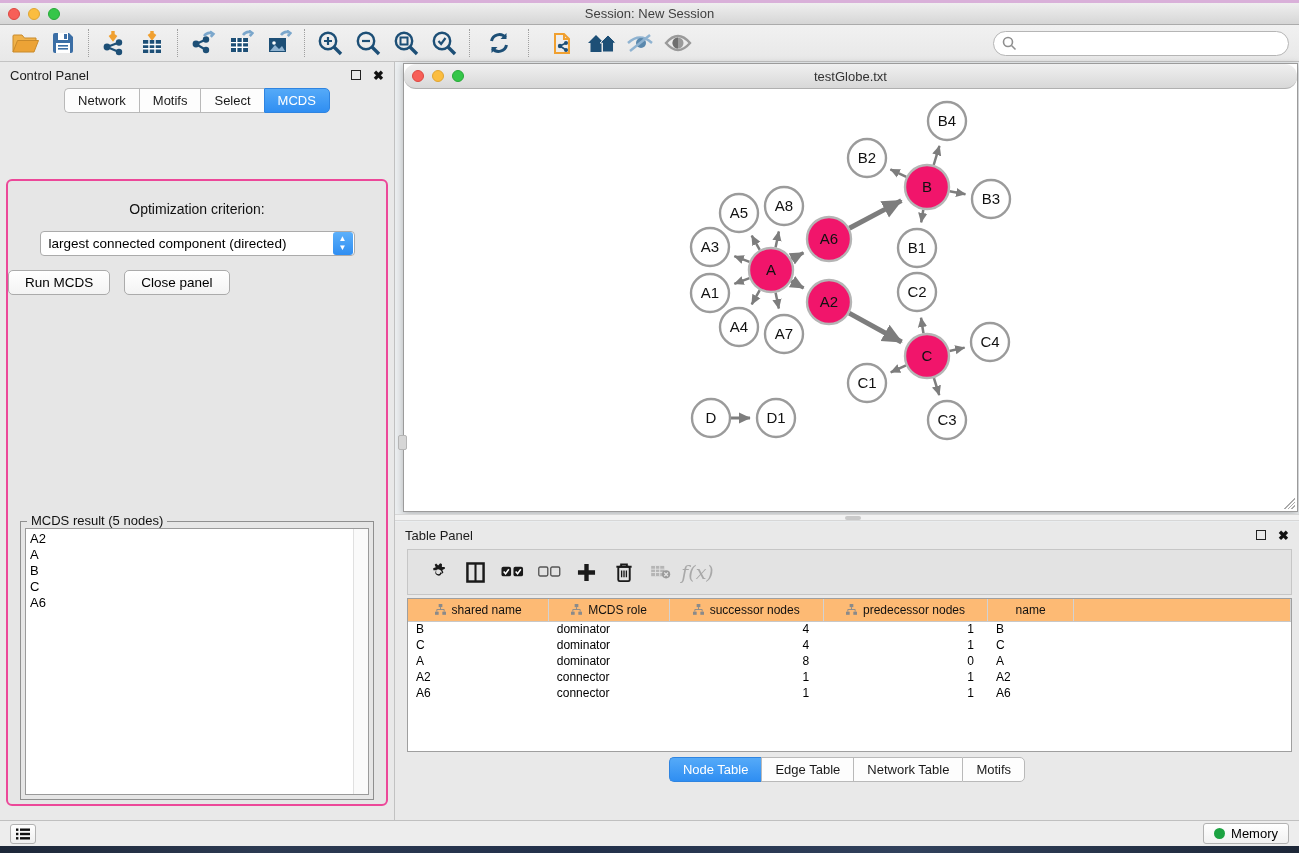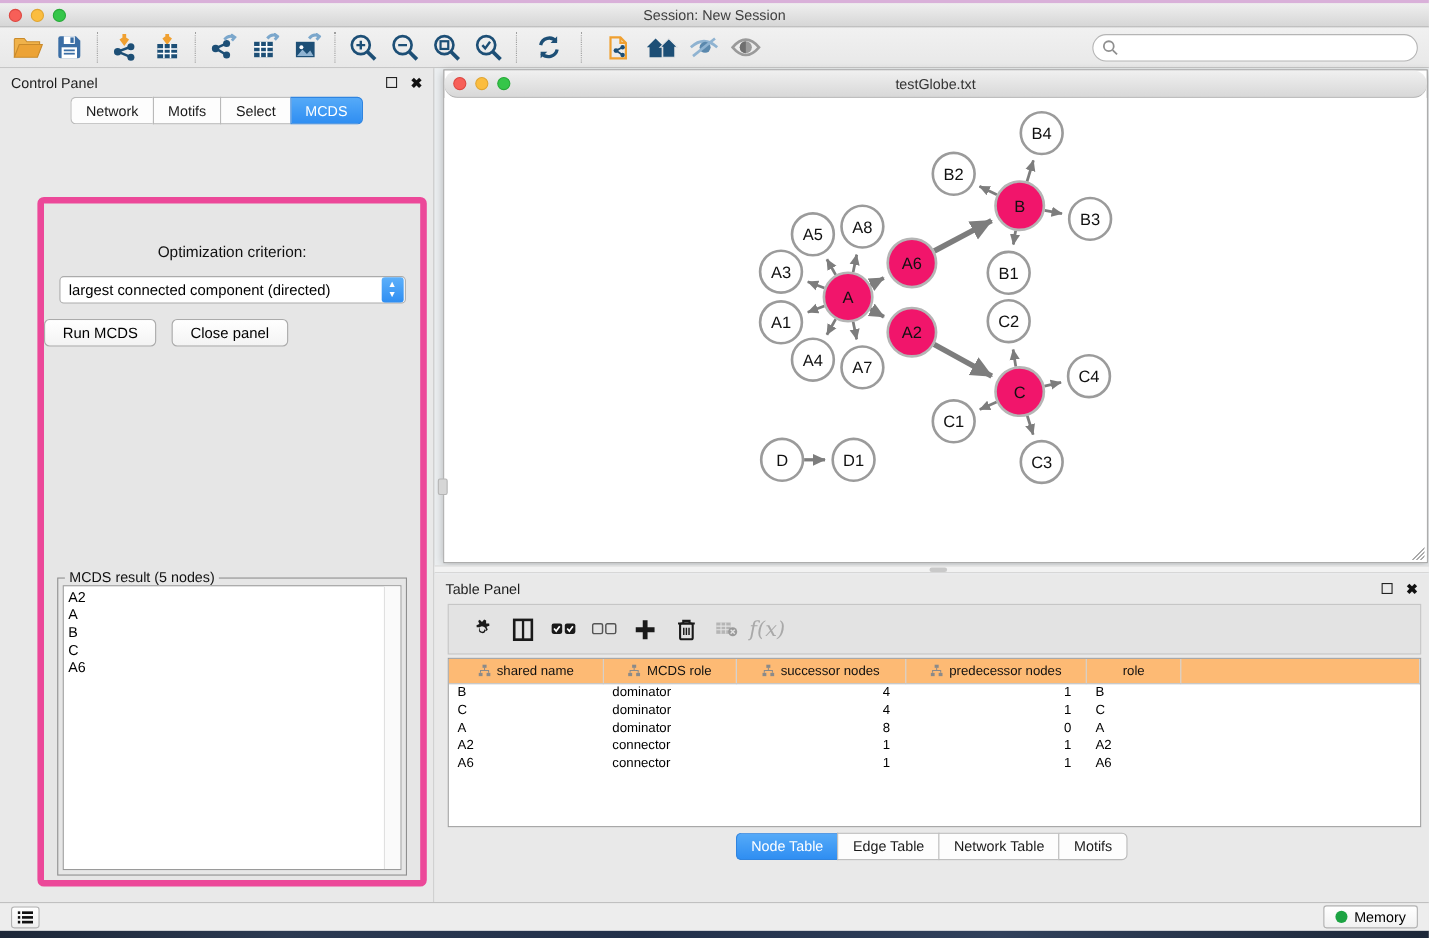--- a/index.html
+++ b/index.html
@@ -48,21 +48,21 @@
 
   
   .tabrow { display:flex; justify-content:center; position:relative; z-index:2; }
   .tab { font-size:13px; color:#1a1a1a; background:#fdfdfd; border:1px solid #b9b9b9;
     padding:4px 13px; border-right:none; cursor:pointer; }
   .tab:first-child { border-radius:5px 0 0 5px; }
   .tab:last-child { border-right:1px solid #b9b9b9; border-radius:0 5px 5px 0; }
   .tab.active { background:linear-gradient(#55aaf8,#2f8ef2); color:#fff; border-color:#2f84e0; }
 
   #cp-content { position:absolute; top:117px; left:6px; right:6px; bottom:14px;
-    background:#e6e6e6; border:6px solid #ec4899; border-radius:6px; padding-top:36px;margin-left:28px; }
+    background:#e6e6e6; border:2px solid #ec4899; border-radius:6px; padding-top:20px; }
   #opt-label { text-align:center; font-size:14px; color:#111; margin-bottom:14px; }
   #criterion-select { width:315px; margin:0 auto; height:25px; background:#fff;
     border:1px solid #ababab; border-radius:4px; display:flex; align-items:center; cursor:pointer; }
   #criterion-select .selval { flex:1; font-size:13.5px; padding-left:8px; color:#000; white-space:nowrap; }
   #criterion-select .stepper { width:20px; height:23px; margin-right:1px; border-radius:3px;
     background:linear-gradient(#5db0fa,#2f8ef2); color:#fff; font-size:8px; line-height:1.1;
     display:flex; flex-direction:column; align-items:center; justify-content:center; }
   #cp-buttons { display:flex; justify-content:flex-start; gap:14px; margin-top:14px; }
   .wbtn { background:linear-gradient(#ffffff,#f3f3f3); border:1px solid #ababab; border-radius:5px;
     font-size:13.5px; padding:4px 16px; cursor:pointer; color:#000; }
@@ -561,21 +561,21 @@
                         <rect x="4" y="0" width="4" height="3.4" fill="#8a8a8a"></rect>
                         <rect x="0" y="8.4" width="4" height="3.4" fill="#8a8a8a"></rect>
                         <rect x="8" y="8.4" width="4" height="3.4" fill="#8a8a8a"></rect>
                         <path d="M6 3.4 V6 M2 8.4 V6 H10 V8.4" stroke="#8a8a8a" fill="none"></path>
                       </svg>
                       <span>predecessor nodes</span>
                     </span>
                   </th>
                   <th>
                     <span class="hwrap">
-                      <span>role</span>
+                      <span>name</span>
                     </span>
                   </th>
                   <th></th>
                 </tr>
               </thead>
             <tbody id="tp-body">
                 <tr>
                   <td class="">B</td>
                   <td class="">dominator</td>
                   <td class="num">4</td>

